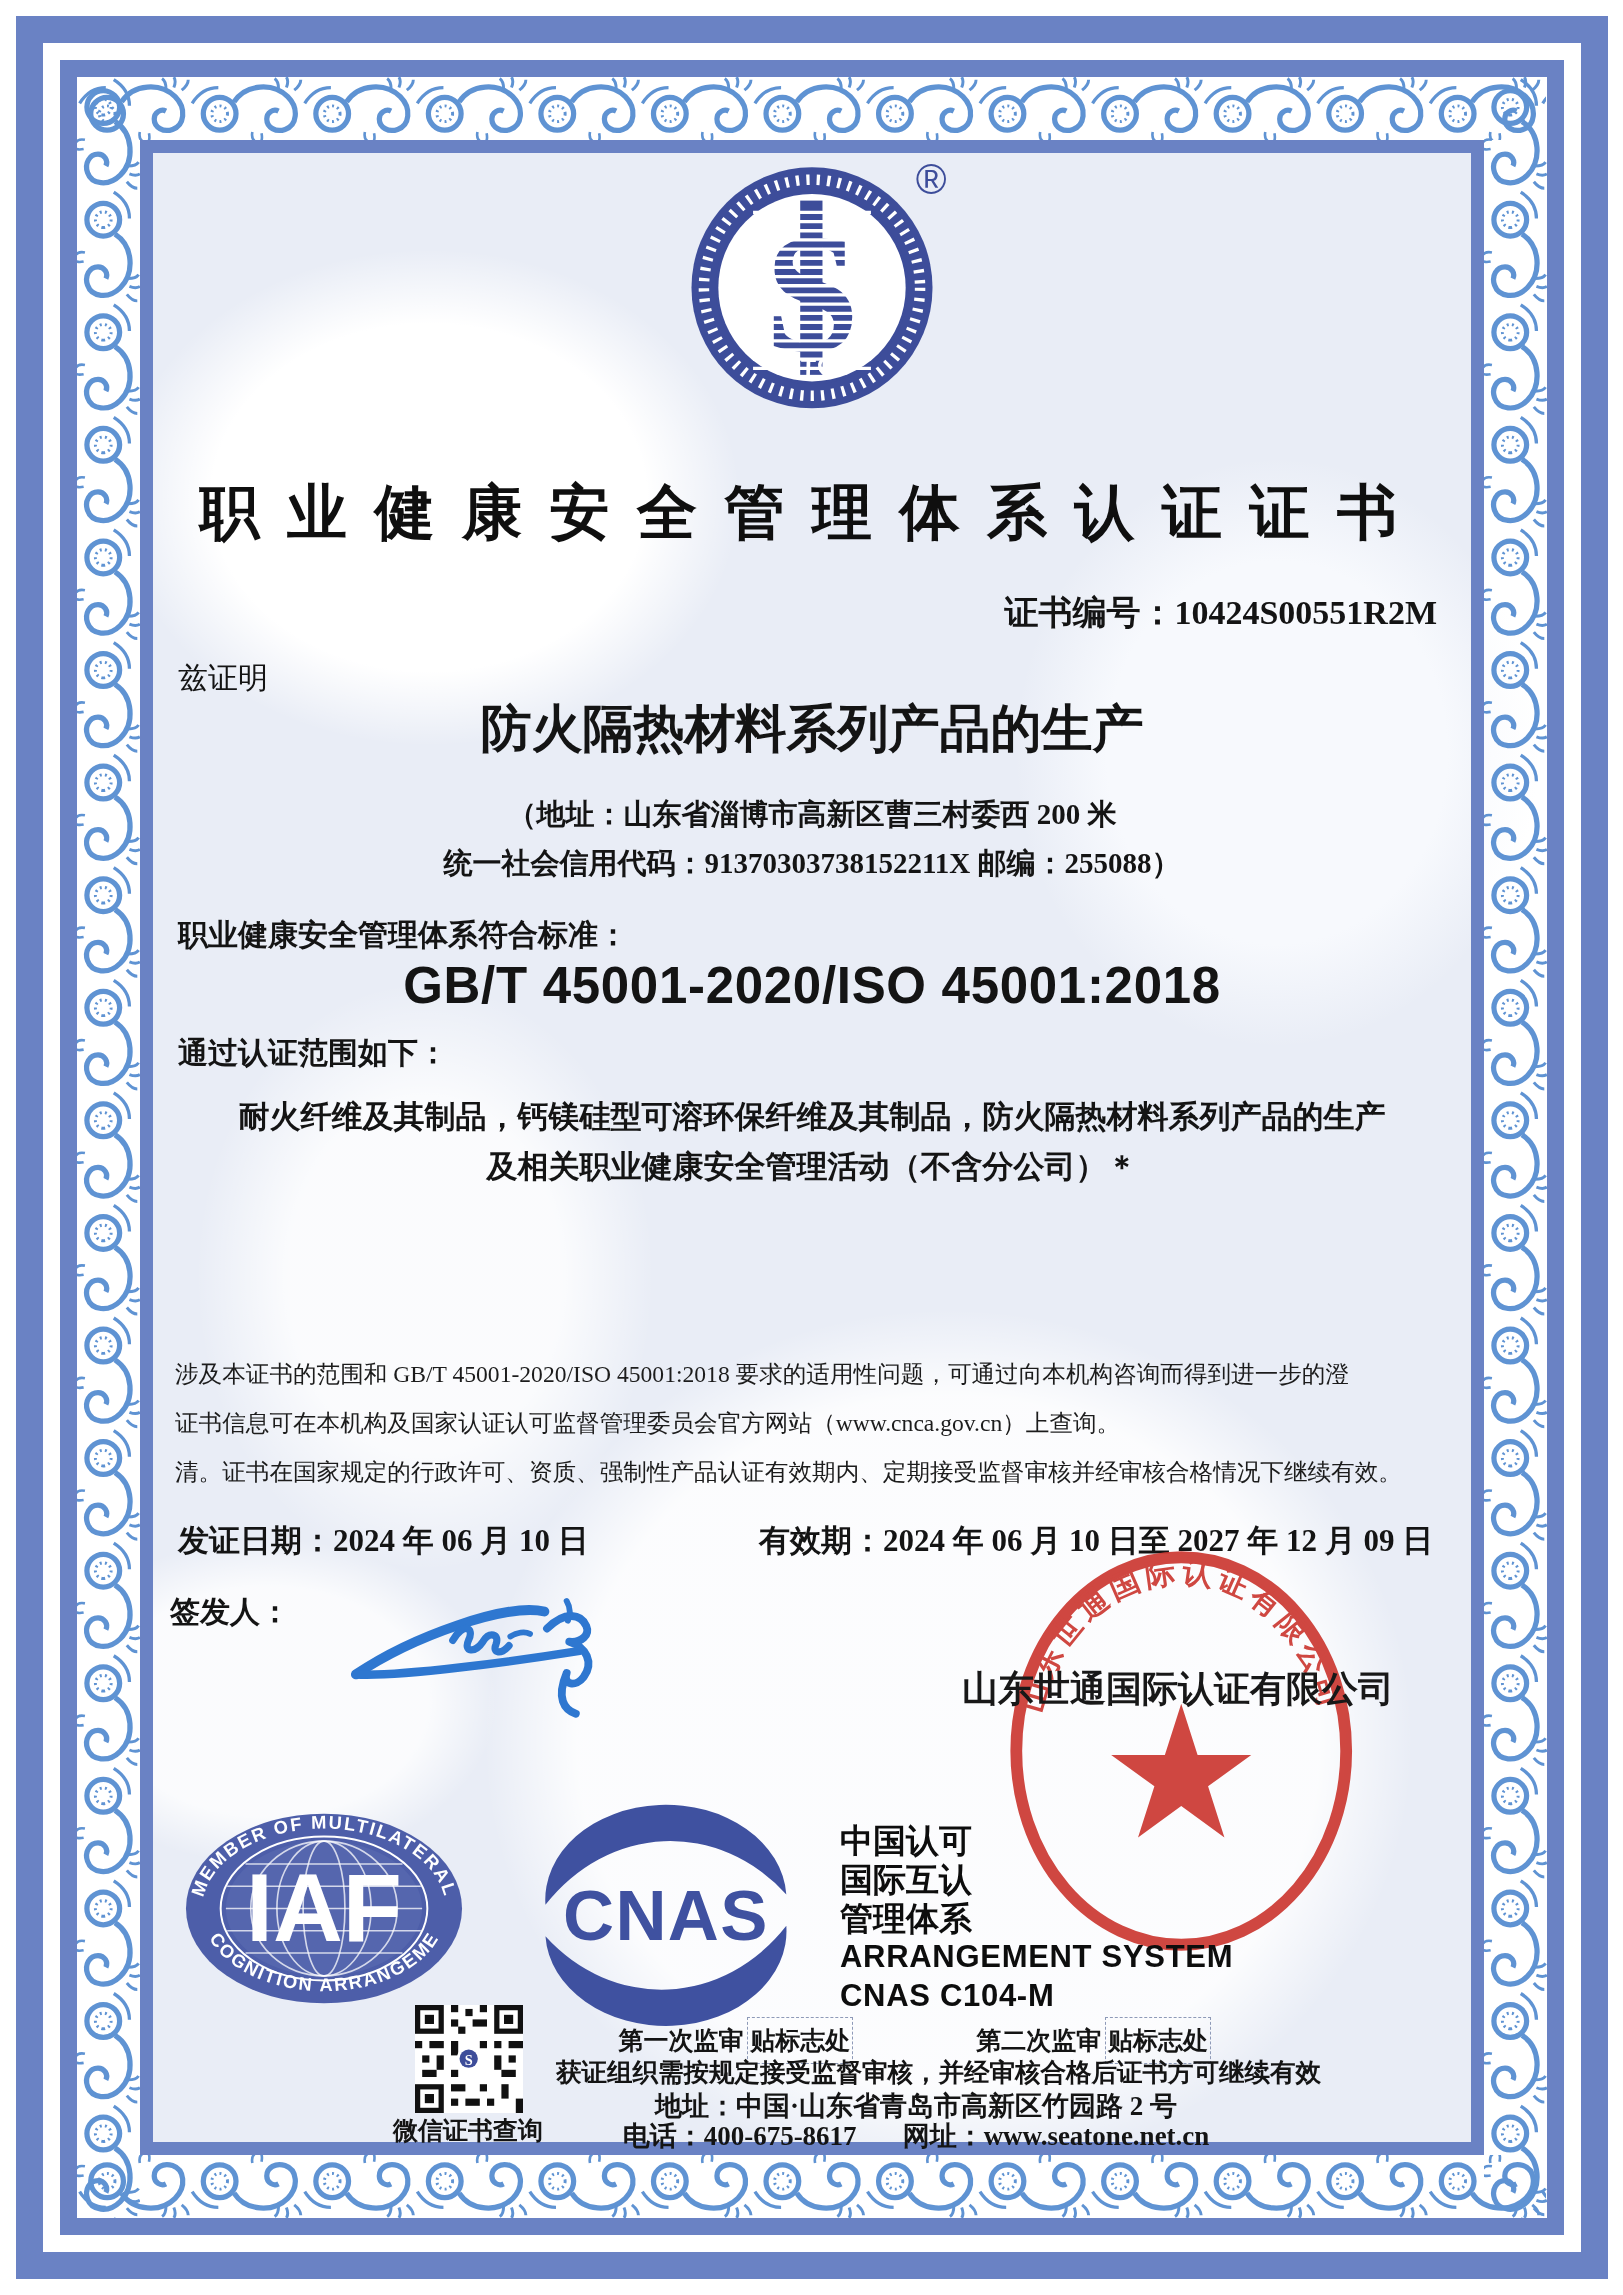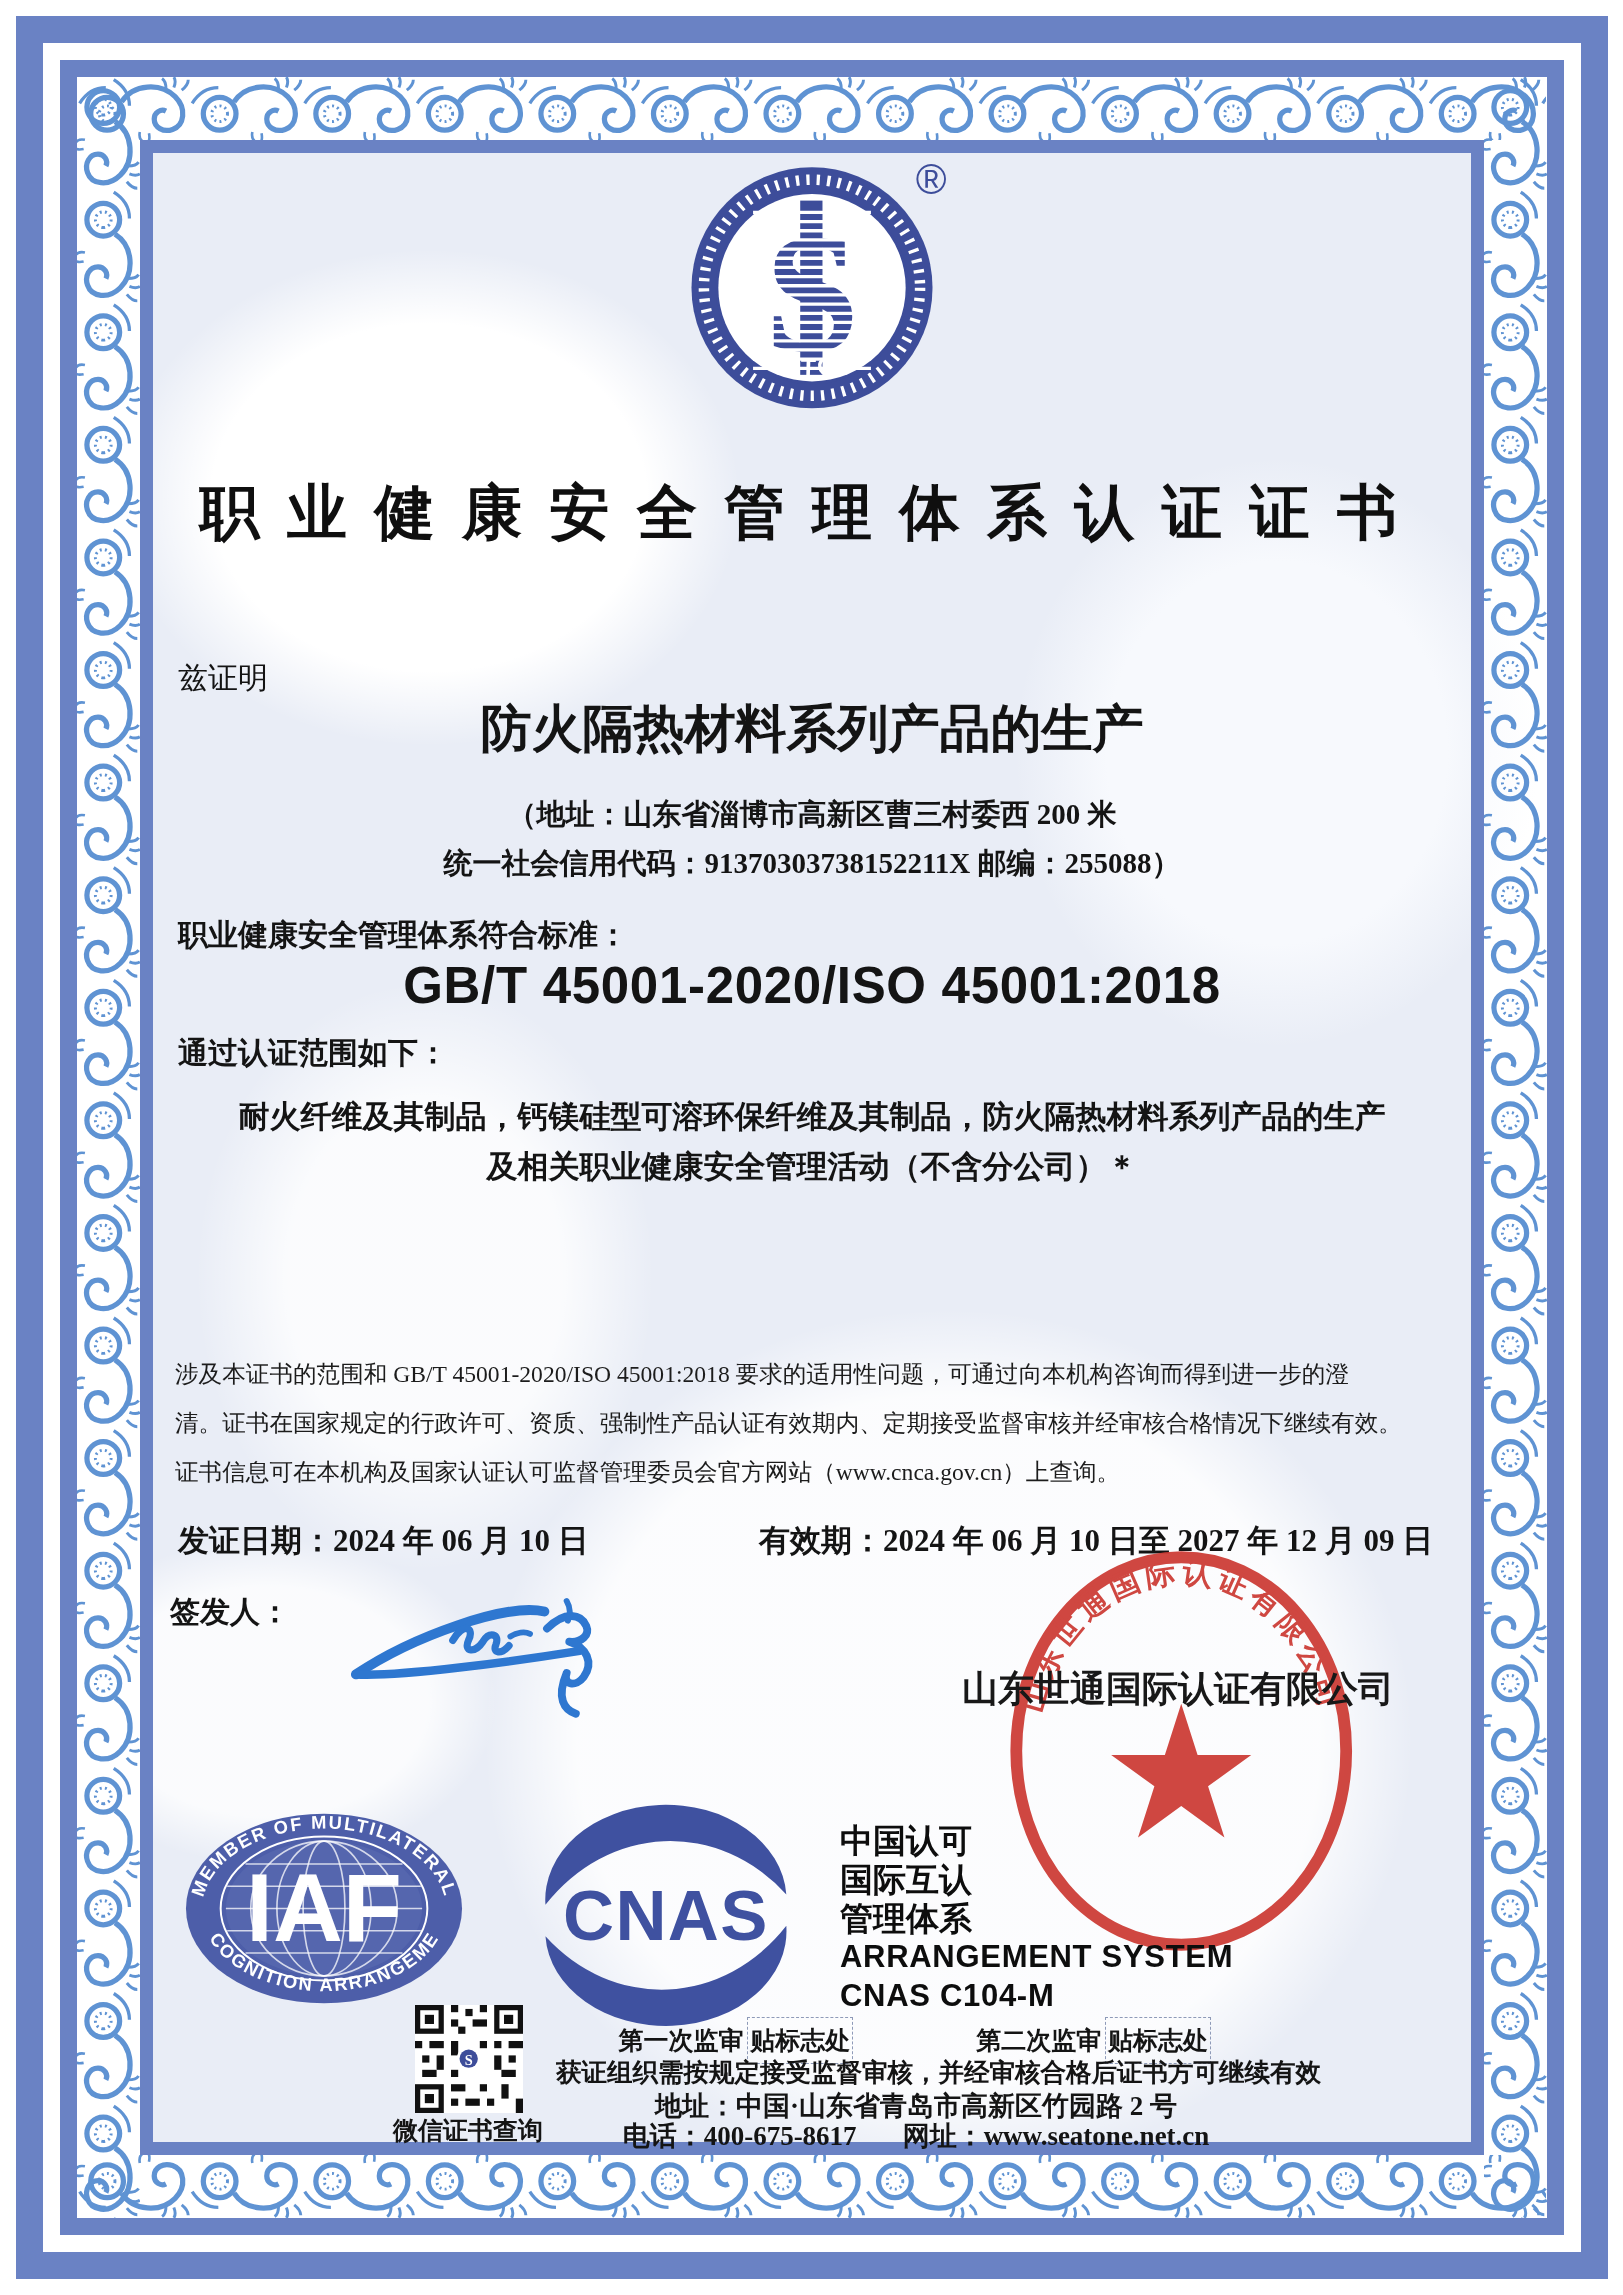--- a/index.html
+++ b/index.html
@@ -192,35 +192,38 @@
     <defs>
         <path id="seatone-arc" d="M 72,240 A 136,136 0 0 0 328,240"></path>
       </defs>
     <text font-family="Liberation Sans,sans-serif" font-size="38" font-weight="bold" fill="#ffffff" letter-spacing="6">
       <textPath href="#seatone-arc" startOffset="50%" text-anchor="middle">·SEATONE·</textPath>
     </text>
     <text x="382" y="52" text-anchor="middle" font-family="Liberation Sans,sans-serif" font-size="64" fill="#3d4d9a">®</text>
   </svg>
 
   <div class="abs center title">职业健康安全管理体系认证证书</div>
+  <div class="abs certno">
+    <span>证书编号：</span><span style="font-family:'Liberation Serif',serif;">10424S00551R2M</span>
+  </div>
   <div class="abs certify">兹证明</div>
   <div class="abs center company">防火隔热材料系列产品的生产</div>
   <div class="abs center addr">（地址：山东省淄博市高新区曹三村委西 200 米</div>
   <div class="abs center credit">统一社会信用代码：91370303738152211X 邮编：255088）</div>
   <div class="abs stdlabel">职业健康安全管理体系符合标准：</div>
   <div class="abs center standard">GB/T 45001-2020/ISO 45001:2018</div>
   <div class="abs scopelabel">通过认证范围如下：</div>
   <div class="abs center scope">
     <div>耐火纤维及其制品，钙镁硅型可溶环保纤维及其制品，防火隔热材料系列产品的生产</div>
     <div>及相关职业健康安全管理活动（不含分公司）＊</div>
   </div>
   <div class="abs note">
     <div>涉及本证书的范围和 GB/T 45001-2020/ISO 45001:2018 要求的适用性问题，可通过向本机构咨询而得到进一步的澄</div>
+    <div>证书信息可在本机构及国家认证认可监督管理委员会官方网站（www.cnca.gov.cn）上查询。</div>
     <div>清。证书在国家规定的行政许可、资质、强制性产品认证有效期内、定期接受监督审核并经审核合格情况下继续有效。</div>
-    <div>证书信息可在本机构及国家认证认可监督管理委员会官方网站（www.cnca.gov.cn）上查询。</div>
   </div>
   <div class="abs daterow issue">
     <span>发证日期：</span><span>2024 年 06 月 10 日</span>
   </div>
   <div class="abs daterow valid">
     <span>有效期：</span><span>2024 年 06 月 10 日至 2027 年 12 月 09 日</span>
   </div>
   <div class="abs signer">签发人：</div>
 
   <svg style="left:314px;top:1576px;" width="288" height="151" viewBox="0 0 440 230">

